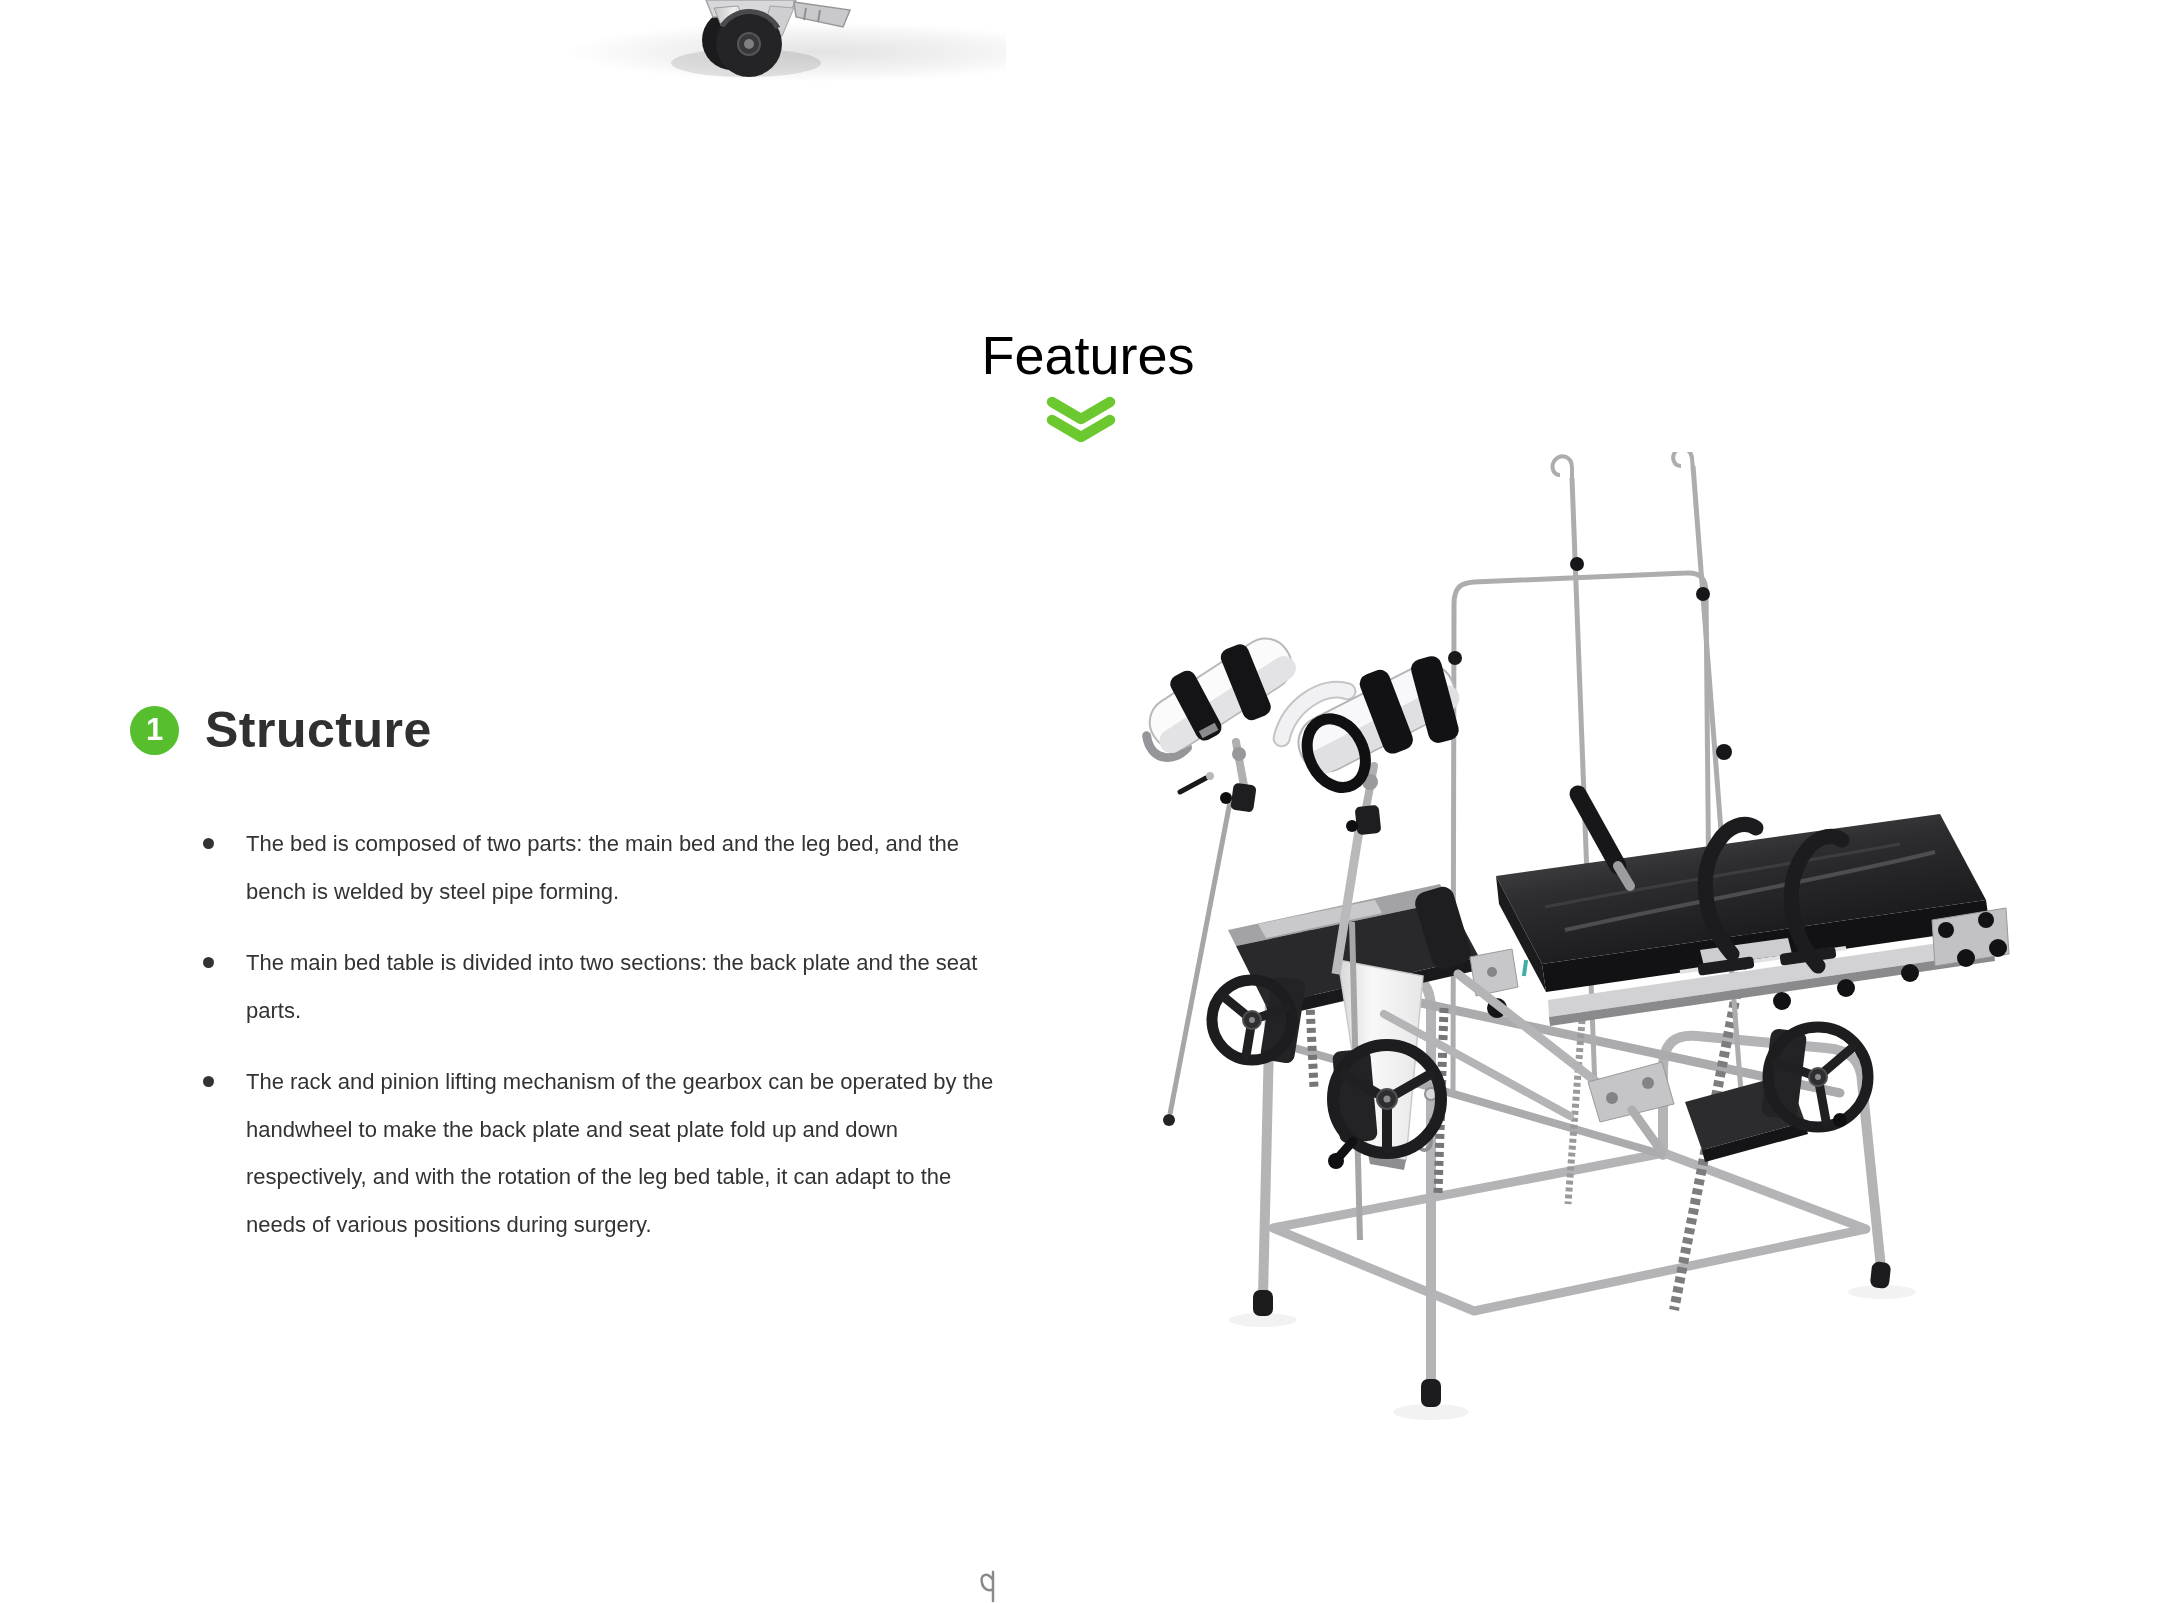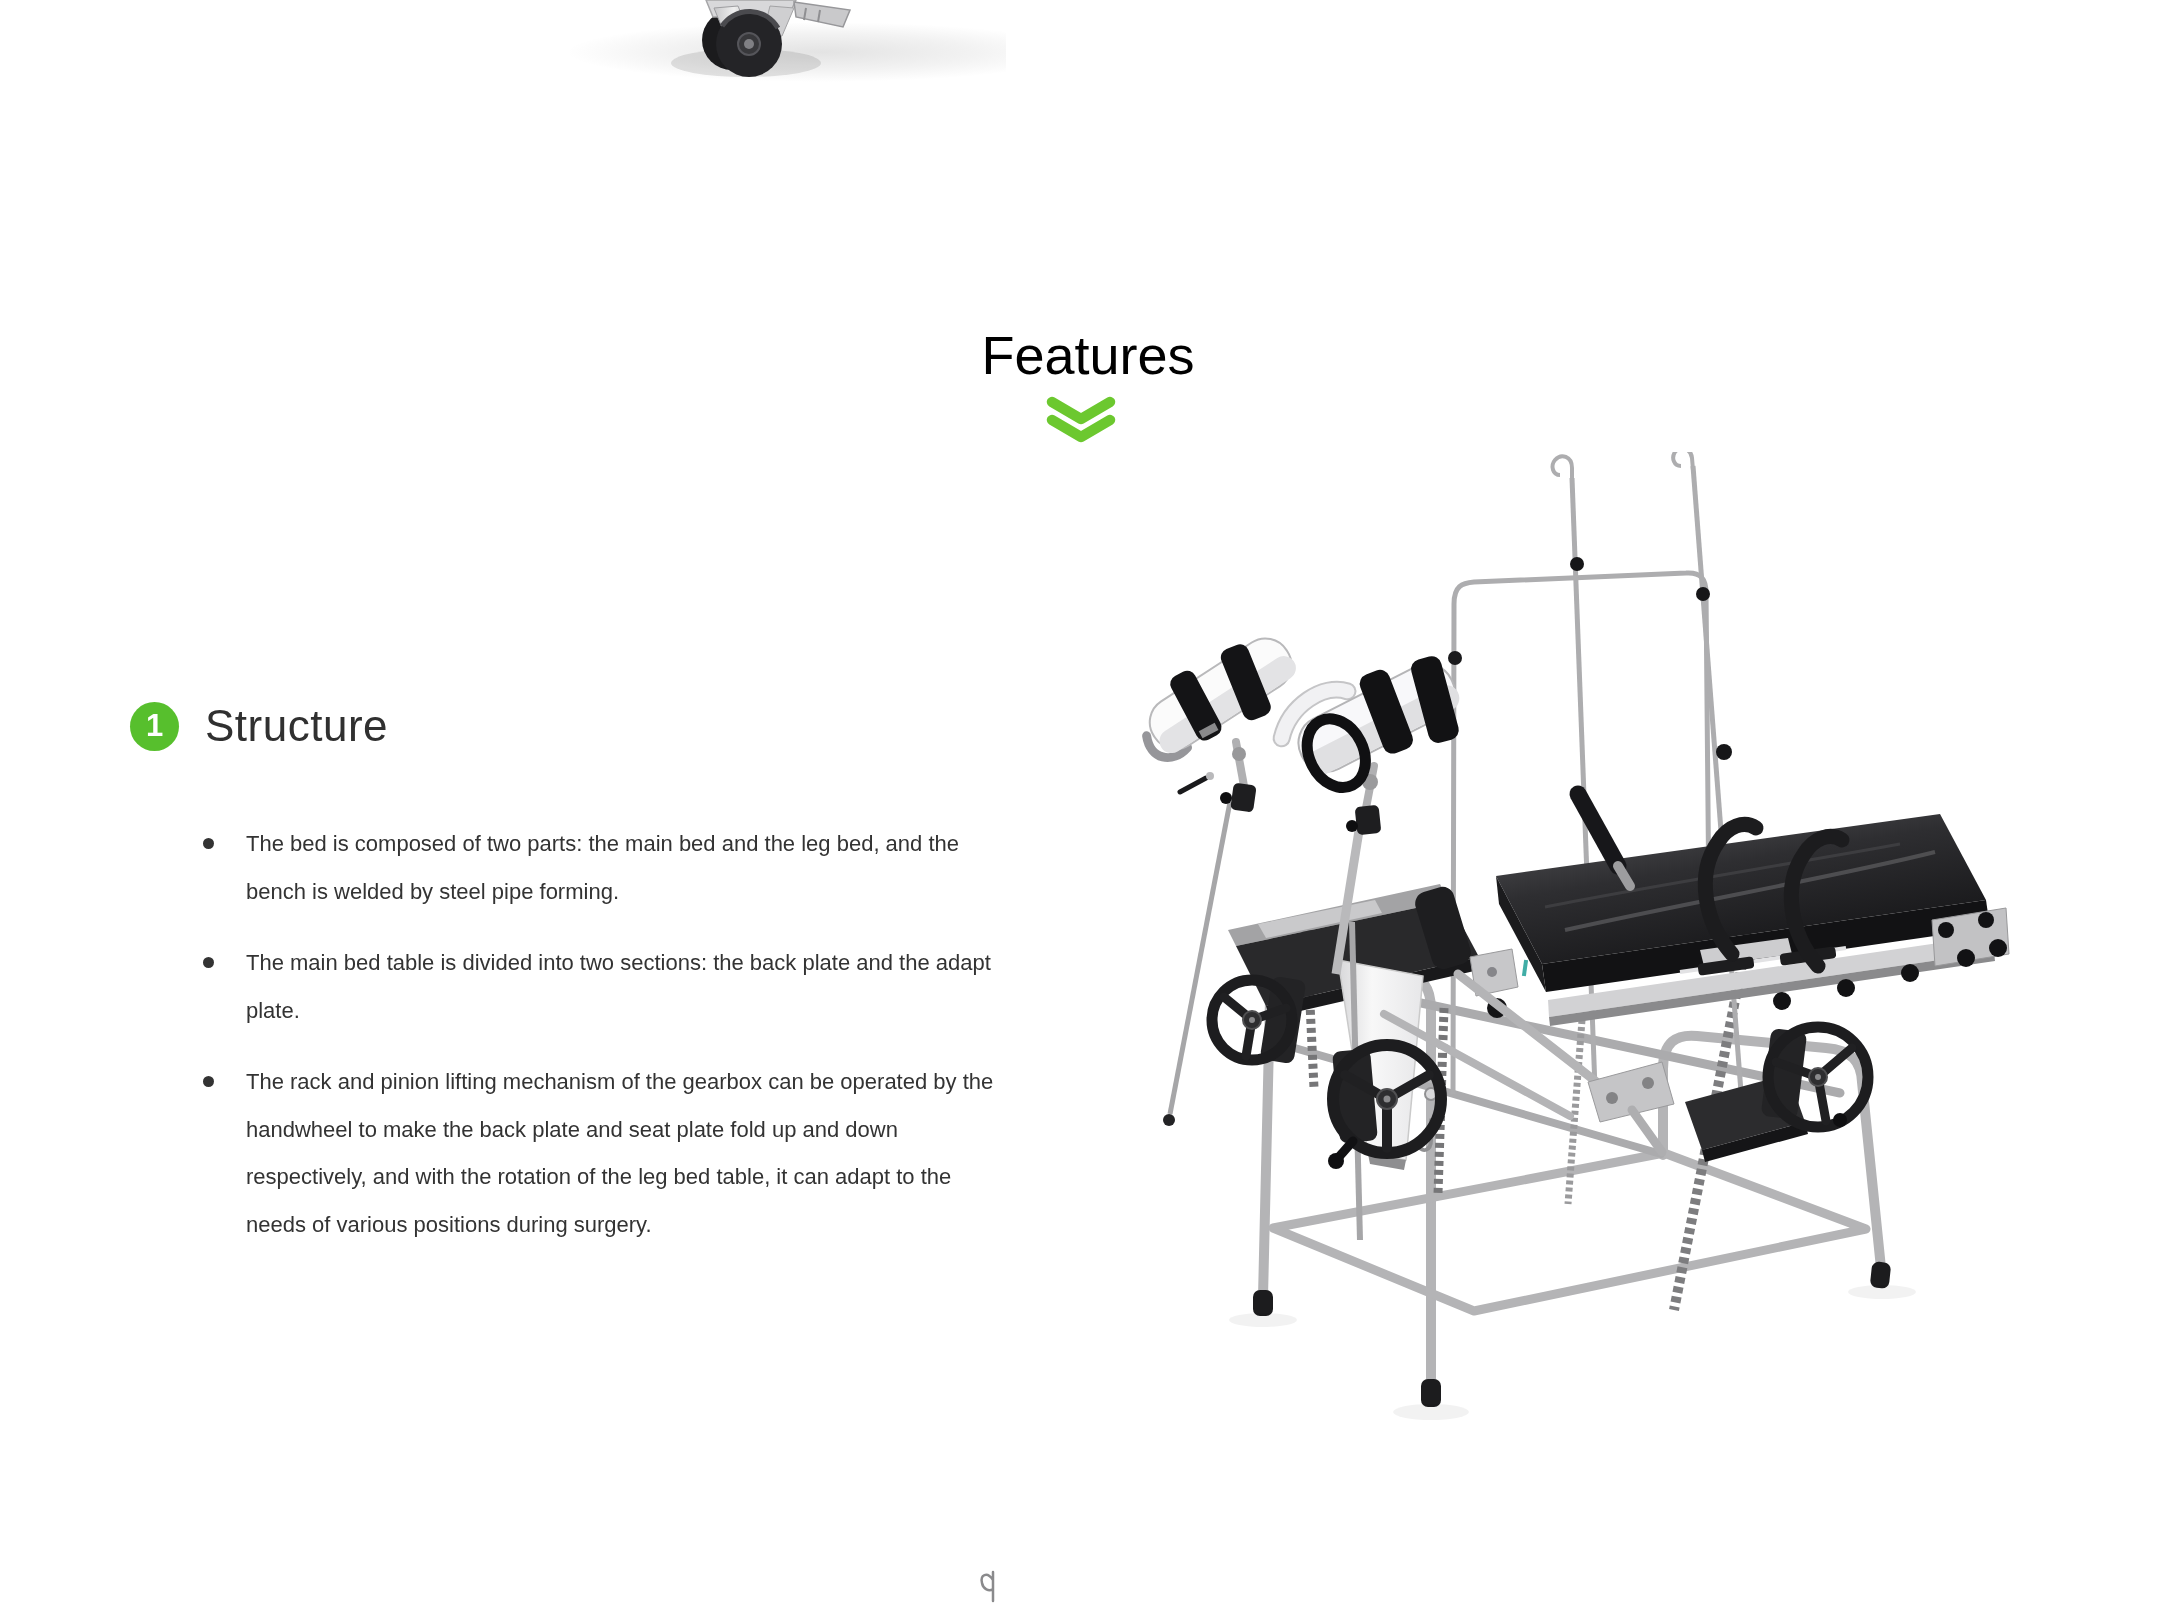--- a/index.html
+++ b/index.html
@@ -6,21 +6,21 @@
   body{width:2160px;height:1603px;position:relative;overflow:hidden;
        font-family:"Liberation Sans", sans-serif;color:#333;}
 
   .features-title{position:absolute;top:326px;left:0;width:2160px;text-align:center;
     font-size:54px;font-weight:400;color:#000000;line-height:1.1;padding-left:8px;}
   .chevron-wrap{position:absolute;left:1044px;top:393px;width:74px;height:52px;}
 
   .structure-head{position:absolute;left:130px;top:701px;display:flex;align-items:center;gap:26px;}
   .badge{width:49px;height:49px;border-radius:50%;background:var(--accent-green-badge,#57bf2d);
     color:#fff;font-size:31px;font-weight:700;display:flex;align-items:center;justify-content:center;}
-  .structure-title{font-size:44px;font-weight:400;color:#303030;letter-spacing:0.5px;}
+  .structure-title{font-size:50px;font-weight:700;color:#303030;letter-spacing:0.5px;}
 
   .bullets{position:absolute;left:200px;top:820px;width:800px;margin:0;padding:0;list-style:none;}
   .bullets li{position:relative;padding-left:46px;margin:0 0 24px 0;
     font-size:22px;line-height:47.5px;color:#333;}
   .bullets li::before{content:'';position:absolute;left:3px;top:18px;width:11px;height:11px;
     border-radius:50%;background:#333;}
 
   .top-caster{position:absolute;left:556px;top:0;width:450px;height:100px;}
   .product-photo{position:absolute;left:1140px;top:452px;width:880px;height:1151px;}
   .bottom-hook{position:absolute;left:975px;top:1568px;width:40px;height:35px;}
@@ -63,21 +63,21 @@
   <path d="M8,27 L37,44 L66,27" fill="none" style="stroke:var(--accent-green-chevron,#6cc82f)" stroke-width="10.5" stroke-linecap="round" stroke-linejoin="round"></path>
 </svg>
 
 <div class="structure-head">
   <div class="badge">1</div>
   <div class="structure-title">Structure</div>
 </div>
 
 <ul class="bullets">
   <li>The bed is composed of two parts: the main bed and the leg bed, and the bench is welded by steel pipe forming.</li>
-  <li>The main bed table is divided into two sections: the back plate and the adapt plate.</li>
+  <li>The main bed table is divided into two sections: the back plate and the seat parts.</li>
   <li>The rack and pinion lifting mechanism of the gearbox can be operated by the handwheel to make the back plate and seat plate fold up and down respectively, and with the rotation of the leg bed table, it can adapt to the needs of various positions during surgery.</li>
 </ul>
 
 <svg class="product-photo" viewBox="0 0 880 1151" aria-hidden="true">
   <defs>
     <linearGradient id="cush" x1="0" y1="0" x2="0.55" y2="1">
       <stop offset="0" stop-color="#59595c"></stop>
       <stop offset="0.45" stop-color="#2e2e31"></stop>
       <stop offset="1" stop-color="#151517"></stop>
     </linearGradient>

